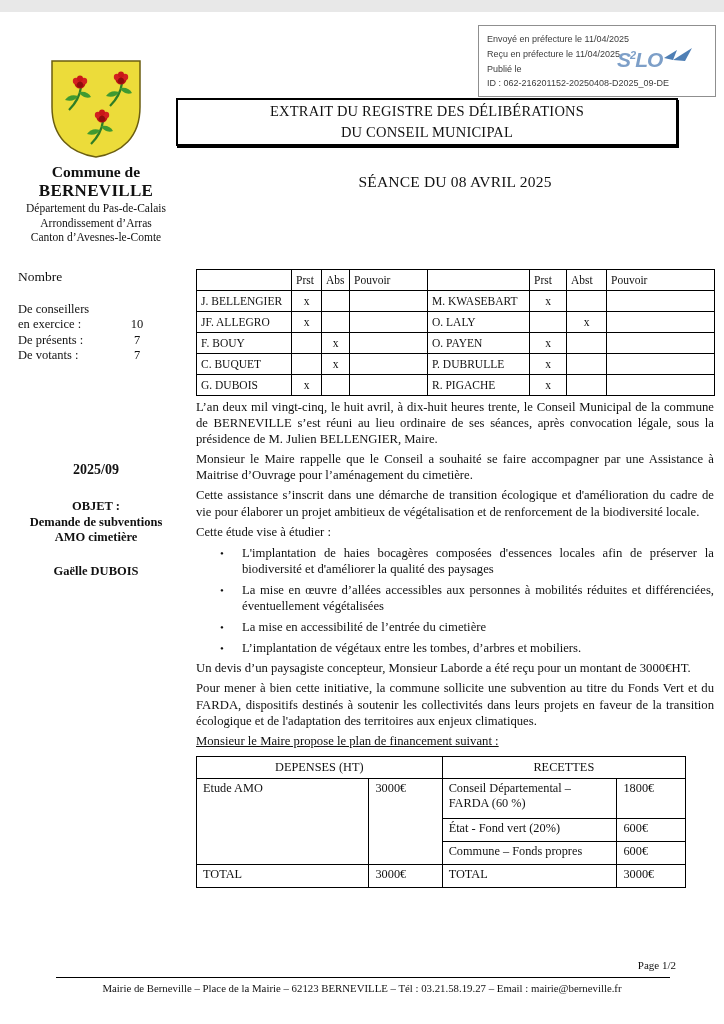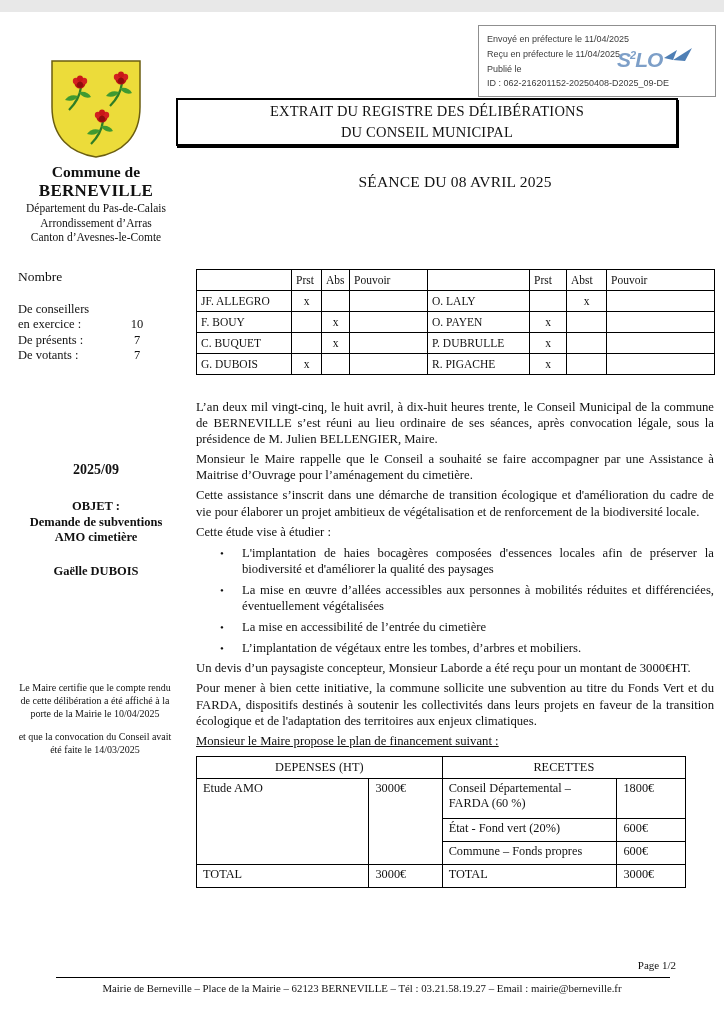--- a/index.html
+++ b/index.html
@@ -171,24 +171,20 @@
     <div class="objet-block">
       <div>OBJET :</div>
       <div>Demande de subventions</div>
       <div>AMO cimetière</div>
     </div>
 
     <div class="secretaire-block">
       <div>Gaëlle DUBOIS</div>
     </div>
 
-    <div class="cert-block">
-      <p>Le Maire certifie que le compte rendu de cette délibération a été affiché à la porte de la Mairie le 10/04/2025</p>
-      <p>et que la convocation du Conseil avait été faite le 14/03/2025</p>
-    </div>
   </div>
 
   <div class="title-box">
     <div>EXTRAIT DU REGISTRE DES DÉLIBÉRATIONS</div>
     <div>DU CONSEIL MUNICIPAL</div>
   </div>
 
   <div class="seance">SÉANCE DU 08 AVRIL 2025</div>
 
   <table class="att-table">
@@ -205,20 +201,30 @@
     <tbody>
         <tr>
       <td></td>
       <td>Prst</td>
       <td>Abs</td>
       <td>Pouvoir</td>
       <td></td>
       <td>Prst</td>
       <td>Abst</td>
       <td>Pouvoir</td>
+    </tr>
+    <tr>
+      <td>J. BELLENGIER</td>
+      <td class="mark">x</td>
+      <td class="mark"></td>
+      <td></td>
+      <td>M. KWASEBART</td>
+      <td class="mark">x</td>
+      <td class="mark"></td>
+      <td></td>
     </tr>
     <tr>
       <td>JF. ALLEGRO</td>
       <td class="mark">x</td>
       <td class="mark"></td>
       <td></td>
       <td>O. LALY</td>
       <td class="mark"></td>
       <td class="mark">x</td>
       <td></td>

